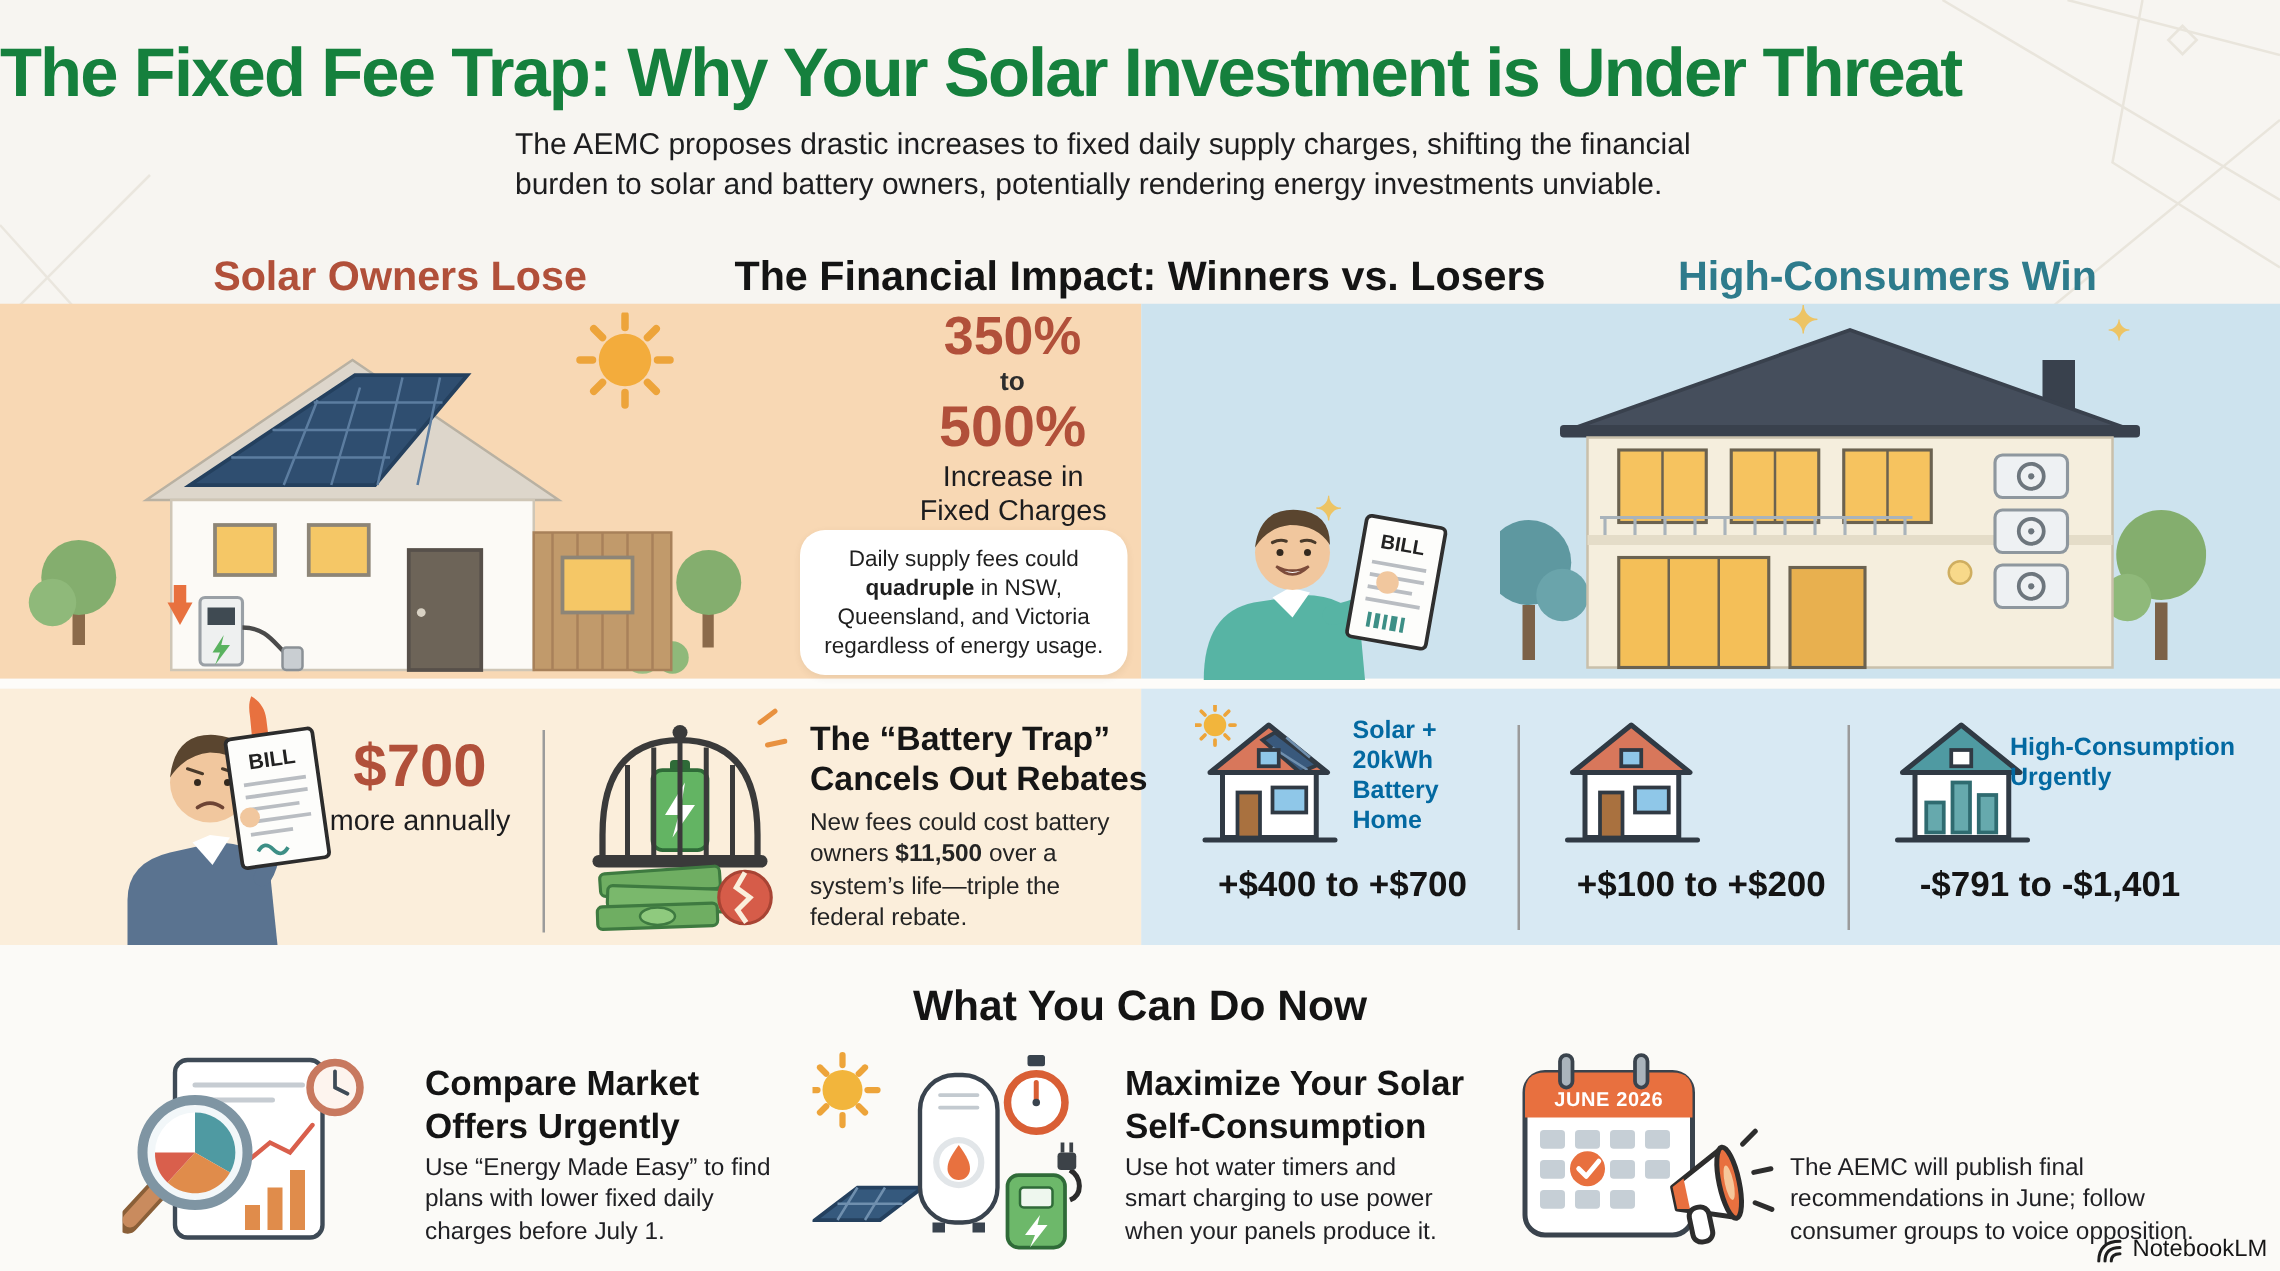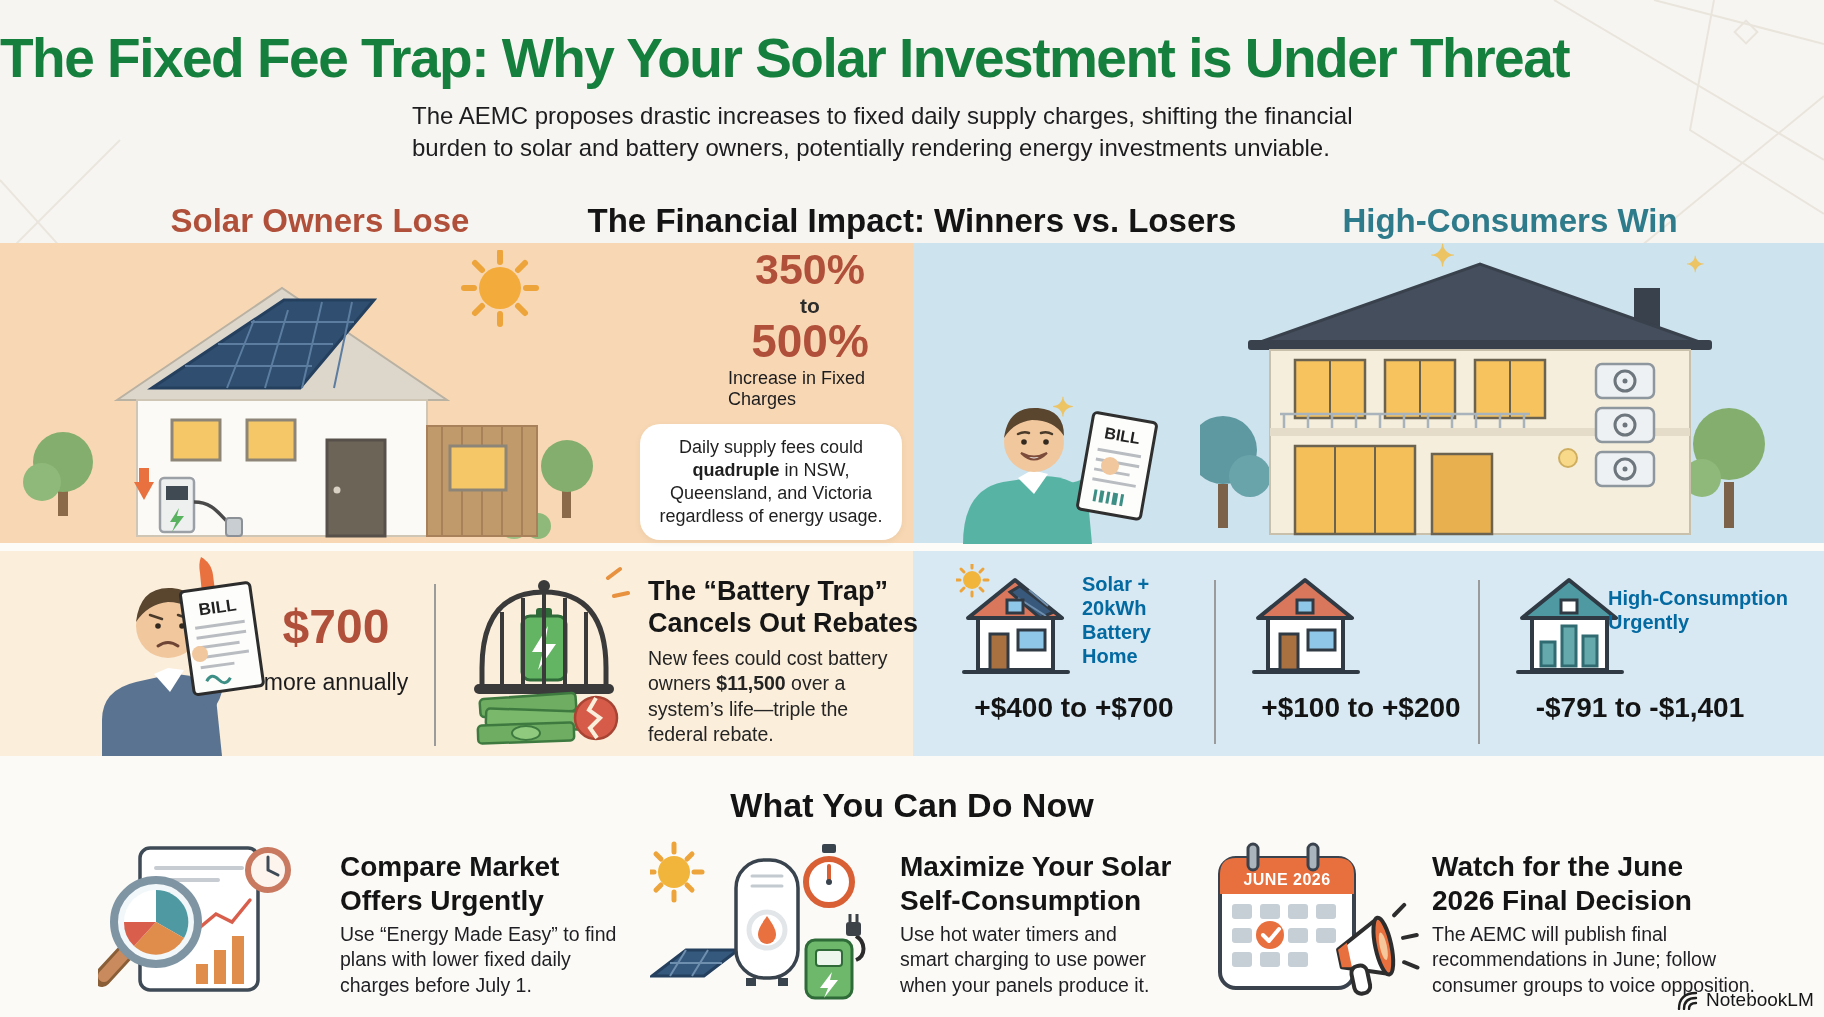--- a/index.html
+++ b/index.html
@@ -31,38 +31,38 @@
   .ch-losers{left:130px;width:380px;color:var(--loss-accent,#b1503a)}
   .ch-center{left:562px;width:700px;color:#141414}
   .ch-winners{left:1320px;width:380px;color:var(--win-accent,#2e7b8c)}
 
   
   .solar-house{left:22px;top:250px;width:595px;height:293px;position:absolute}
   .stat{position:absolute;left:690px;width:240px;text-align:center;color:var(--loss-accent,#b1503a);font-weight:bold}
   .stat-from{top:248px;font-size:43px;line-height:1}
   .stat-conn{top:294px;font-size:21px;color:#2c2c2c}
   .stat-to{top:318px;font-size:46px;line-height:1}
-  .stat-caption{position:absolute;left:728px;top:368px;width:165px;font-size:18px;line-height:1.16;color:#1c1c1e}
+  .stat-caption{position:absolute;left:728px;top:368px;width:165px;text-align:center;font-size:23px;line-height:1.16;color:#1c1c1e}
   .callout{position:absolute;left:640px;top:424px;width:262px;background:#fff;border-radius:20px;padding:12px 13px;text-align:center;font-size:18px;line-height:1.28;color:#1f1f1f;box-shadow:0 2px 6px rgba(90,60,20,.08)}
   .callout b{font-weight:bold}
 
   
   .lux-house{left:1200px;top:246px;width:565px;height:298px;position:absolute}
   .happy-man{left:948px;top:390px;width:218px;height:154px;position:absolute}
   .sparkle{position:absolute;color:#edc464;font-weight:bold}
   .sp1{left:1052px;top:392px;font-size:26px}
   .sp2{left:1430px;top:238px;font-size:30px}
   .sp3{left:1686px;top:252px;font-size:22px}
 
   
   .worried-man{left:92px;top:560px;width:182px;height:196px;position:absolute}
   .loss-arrow{left:186px;top:556px;width:44px;height:64px;position:absolute}
   .cost-block{position:absolute;left:263px;top:586px;width:146px;text-align:center;color:#1c1c1e}
   .cost-text{font-size:23px;line-height:1.22}
-  .cost-amount{font-size:48px;font-weight:bold;color:var(--loss-accent,#b1503a);line-height:1.1;margin:15px 0}
+  .cost-amount{font-size:48px;font-weight:bold;color:var(--loss-accent,#b1503a);line-height:1.1;margin:2px 0}
   .cost-tail{font-size:23px}
   .v-divider{position:absolute;width:2px;background:#9b9b9b}
   .divider-left{left:434px;top:584px;height:162px}
   .cage{left:460px;top:558px;width:170px;height:194px;position:absolute}
   .trap-title{position:absolute;left:648px;top:576px;width:272px;font-size:27px;font-weight:bold;line-height:1.18;color:#161616}
   .trap-body{position:absolute;left:648px;top:646px;width:265px;font-size:19.5px;line-height:1.3;color:#242424}
   .trap-body b{font-weight:bold}
 
   
   .wh-icon{position:absolute;width:118px;height:116px}
@@ -472,21 +472,20 @@
     </g>
     <g transform="translate(112,84) rotate(-12)">
       <polygon points="8,30 52,8 52,64 8,48" fill="#ffffff" stroke="#2d2d2d" stroke-width="4" stroke-linejoin="round"></polygon>
       <polygon points="8,30 18,25 18,50 8,48" fill="#e8703f"></polygon>
       <ellipse cx="53" cy="36" rx="8" ry="29" fill="#e8703f" stroke="#2d2d2d" stroke-width="4"></ellipse>
       <ellipse cx="53" cy="36" rx="3.5" ry="14" fill="#f6c79a"></ellipse>
       <rect x="16" y="50" width="16" height="28" rx="7" fill="#ffffff" stroke="#2d2d2d" stroke-width="4"></rect>
       <path d="M70 8 l12 -8 M74 32 h14 M70 56 l12 8" stroke="#2d2d2d" stroke-width="4" stroke-linecap="round"></path>
     </g>
   </svg>
-  <div class="act-title act3-title">Watch for the June 2026 Final Decision</div>
   <div class="act-body act3-body">The AEMC will publish final recommendations in June; follow consumer groups to voice opposition.</div>
 
   <div class="brand">
     <svg width="24" height="20" viewBox="0 0 24 20">
       <g stroke="#1f1f1f" stroke-width="2.4" fill="none" stroke-linecap="round">
         <path d="M3 19 Q3 3 20 3"></path>
         <path d="M8 19 Q8 8 20 8"></path>
         <path d="M13 19 Q13 13 20 13"></path>
       </g>
     </svg>

